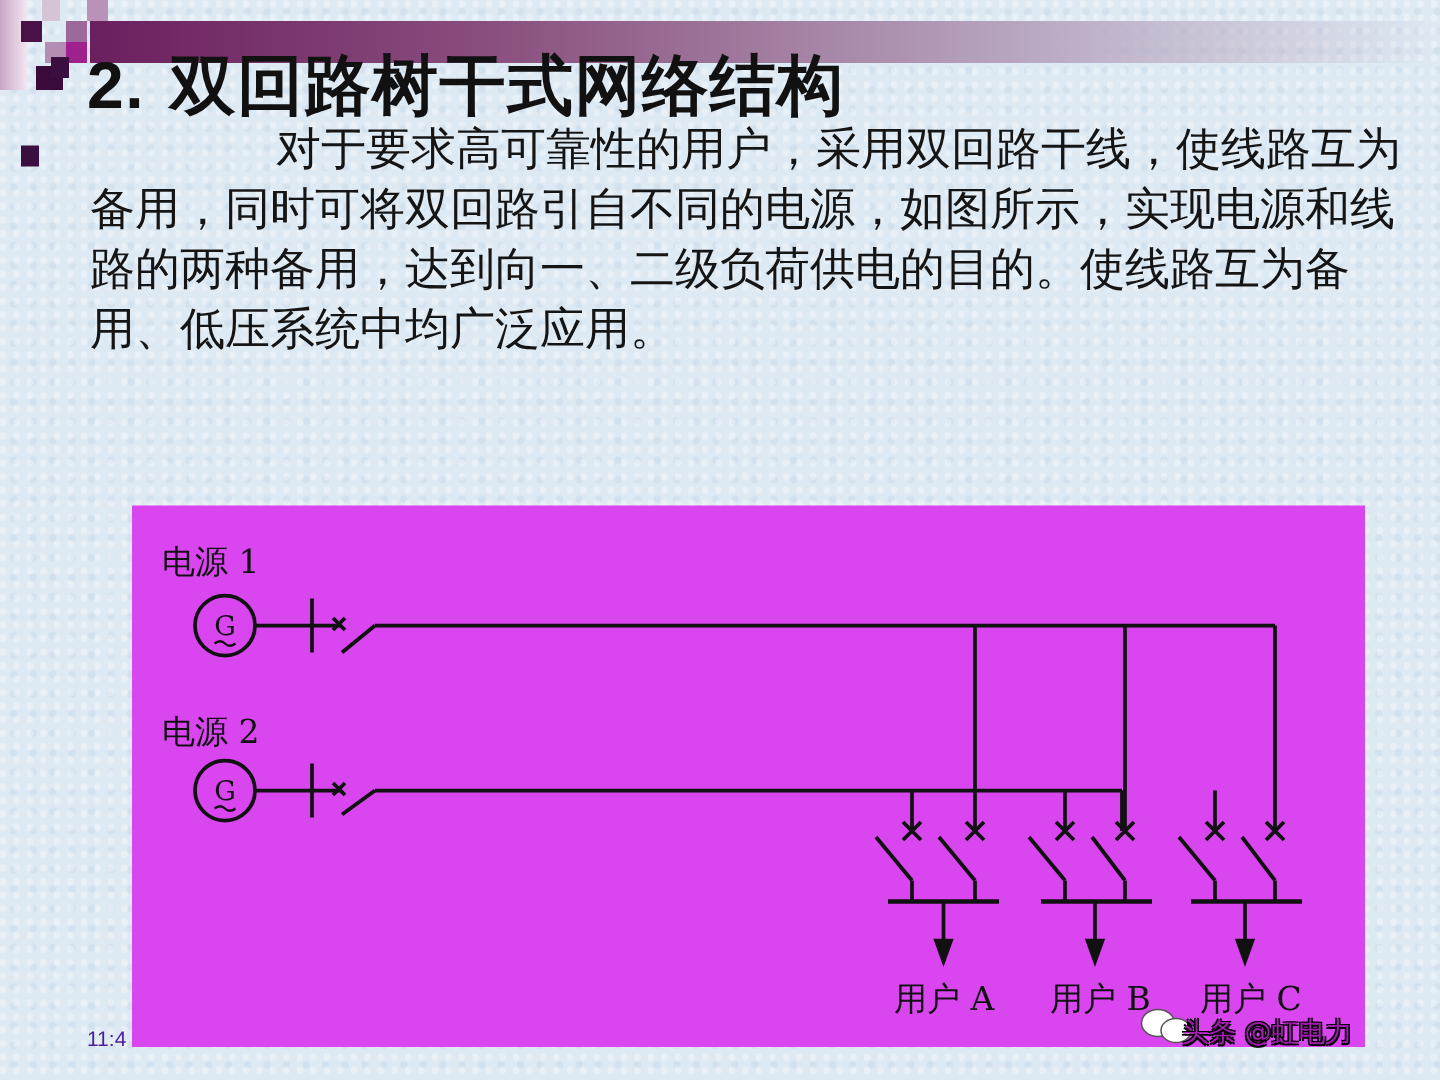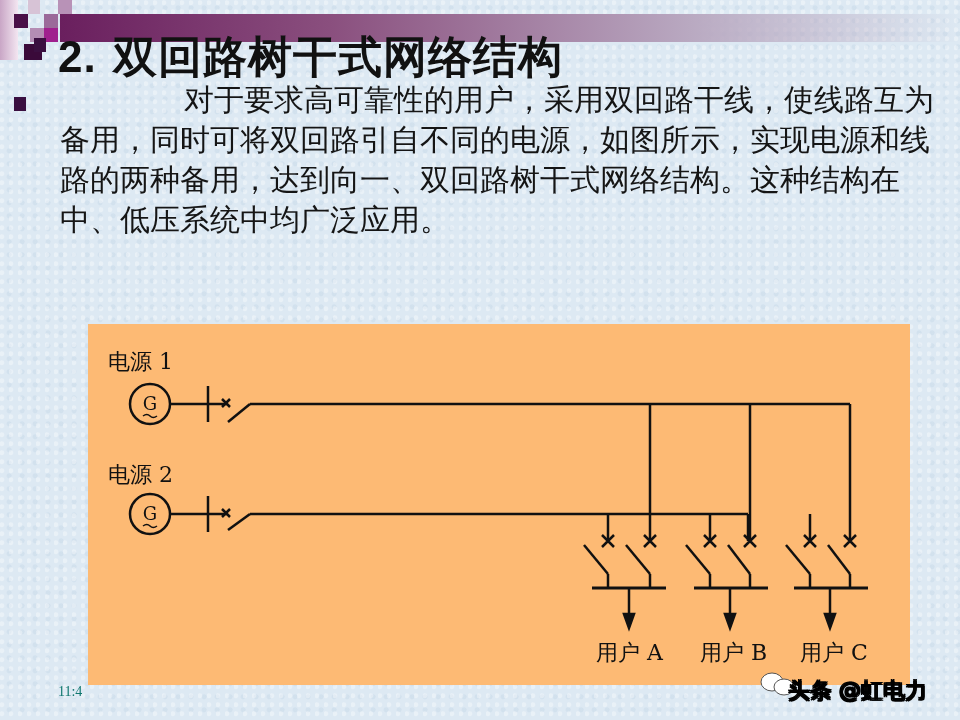--- a/index.html
+++ b/index.html
@@ -22,31 +22,31 @@
     color: #111; letter-spacing: 1px;
   }
   .title .num { font-family: "Liberation Sans", sans-serif; }
   .bullet { position: absolute; width: 12px; height: 14px; background: #3a0f40; }
   .body-text {
     position: absolute; left: 60px; top: 80px; width: 880px;
     font-family: "DejaVu Serif", serif; font-size: 30px; line-height: 40px; color: #151515;
     text-indent: 124px;
   }
   .diagram {
-    position: absolute; left: 88px; top: 324px; width: 822px; height: 361px;
-    background: #fdba74;
+    position: absolute; left: 88px; top: 337px; width: 822px; height: 361px;
+    background: #d946ef;
   }
   .diagram svg { position: absolute; left: 0; top: 0; }
   .lbl { font-family: "DejaVu Serif", serif; font-size: 22px; fill: #111; }
   .time {
-    position: absolute; left: 58px; top: 684px; font-family: Liberation Serif, serif;
-    font-size: 14px; color: #0f766e;
+    position: absolute; left: 58px; top: 684px; font-family: Liberation Sans, sans-serif;
+    font-size: 14px; color: #4c1d95;
   }
   .watermark {
-    position: absolute; left: 760px; top: 670px; font-size: 22px; color: #000000;
+    position: absolute; left: 760px; top: 670px; font-size: 18px; color: #a21caf;
     text-shadow: 1px 1px 0 #000, -1px -1px 0 #000, 1px -1px 0 #000, -1px 1px 0 #000;
     white-space: nowrap;
   }
   .wm-icon { position: absolute; left: 758px; top: 668px; }
 </style>
 </head>
 <body>
 
 <div class="deco">
   <div class="deco" style="left:0;top:0;width:18px;height:60px;background:linear-gradient(90deg,#c9a6c6,#f3e6f1);"></div>
@@ -60,21 +60,21 @@
 </div>
 <div class="title-bar"></div>
 
 <div class="bullet" style="left:34px;top:38px;"></div>
 <div class="title">
   <span class="num">2.</span>
   <span>双回路树干式网络结构</span>
 </div>
 
 <div class="bullet" style="left:14px;top:97px;"></div>
-<div class="body-text">对于要求高可靠性的用户，采用双回路干线，使线路互为备用，同时可将双回路引自不同的电源，如图所示，实现电源和线路的两种备用，达到向一、双回路树干式网络结构。这种结构在中、低压系统中均广泛应用。</div>
+<div class="body-text">对于要求高可靠性的用户，采用双回路干线，使线路互为备用，同时可将双回路引自不同的电源，如图所示，实现电源和线路的两种备用，达到向一、二级负荷供电的目的。使线路互为备用、低压系统中均广泛应用。</div>
 
 <div class="diagram">
   <svg width="822" height="361" viewBox="0 0 822 361" stroke="#111" stroke-width="2.5" fill="none">
 
     <text class="lbl" x="20" y="45" stroke="none">电源 1</text>
     <g>
       <circle cx="62" cy="80" r="20"></circle>
       <text x="62" y="86" text-anchor="middle" stroke="none" fill="#111" font-size="18" font-family="DejaVu Serif, serif">G</text>
       <path d="M55 92 q4 -3 7 0 t7 0" stroke-width="1.5"></path>
     </g>

